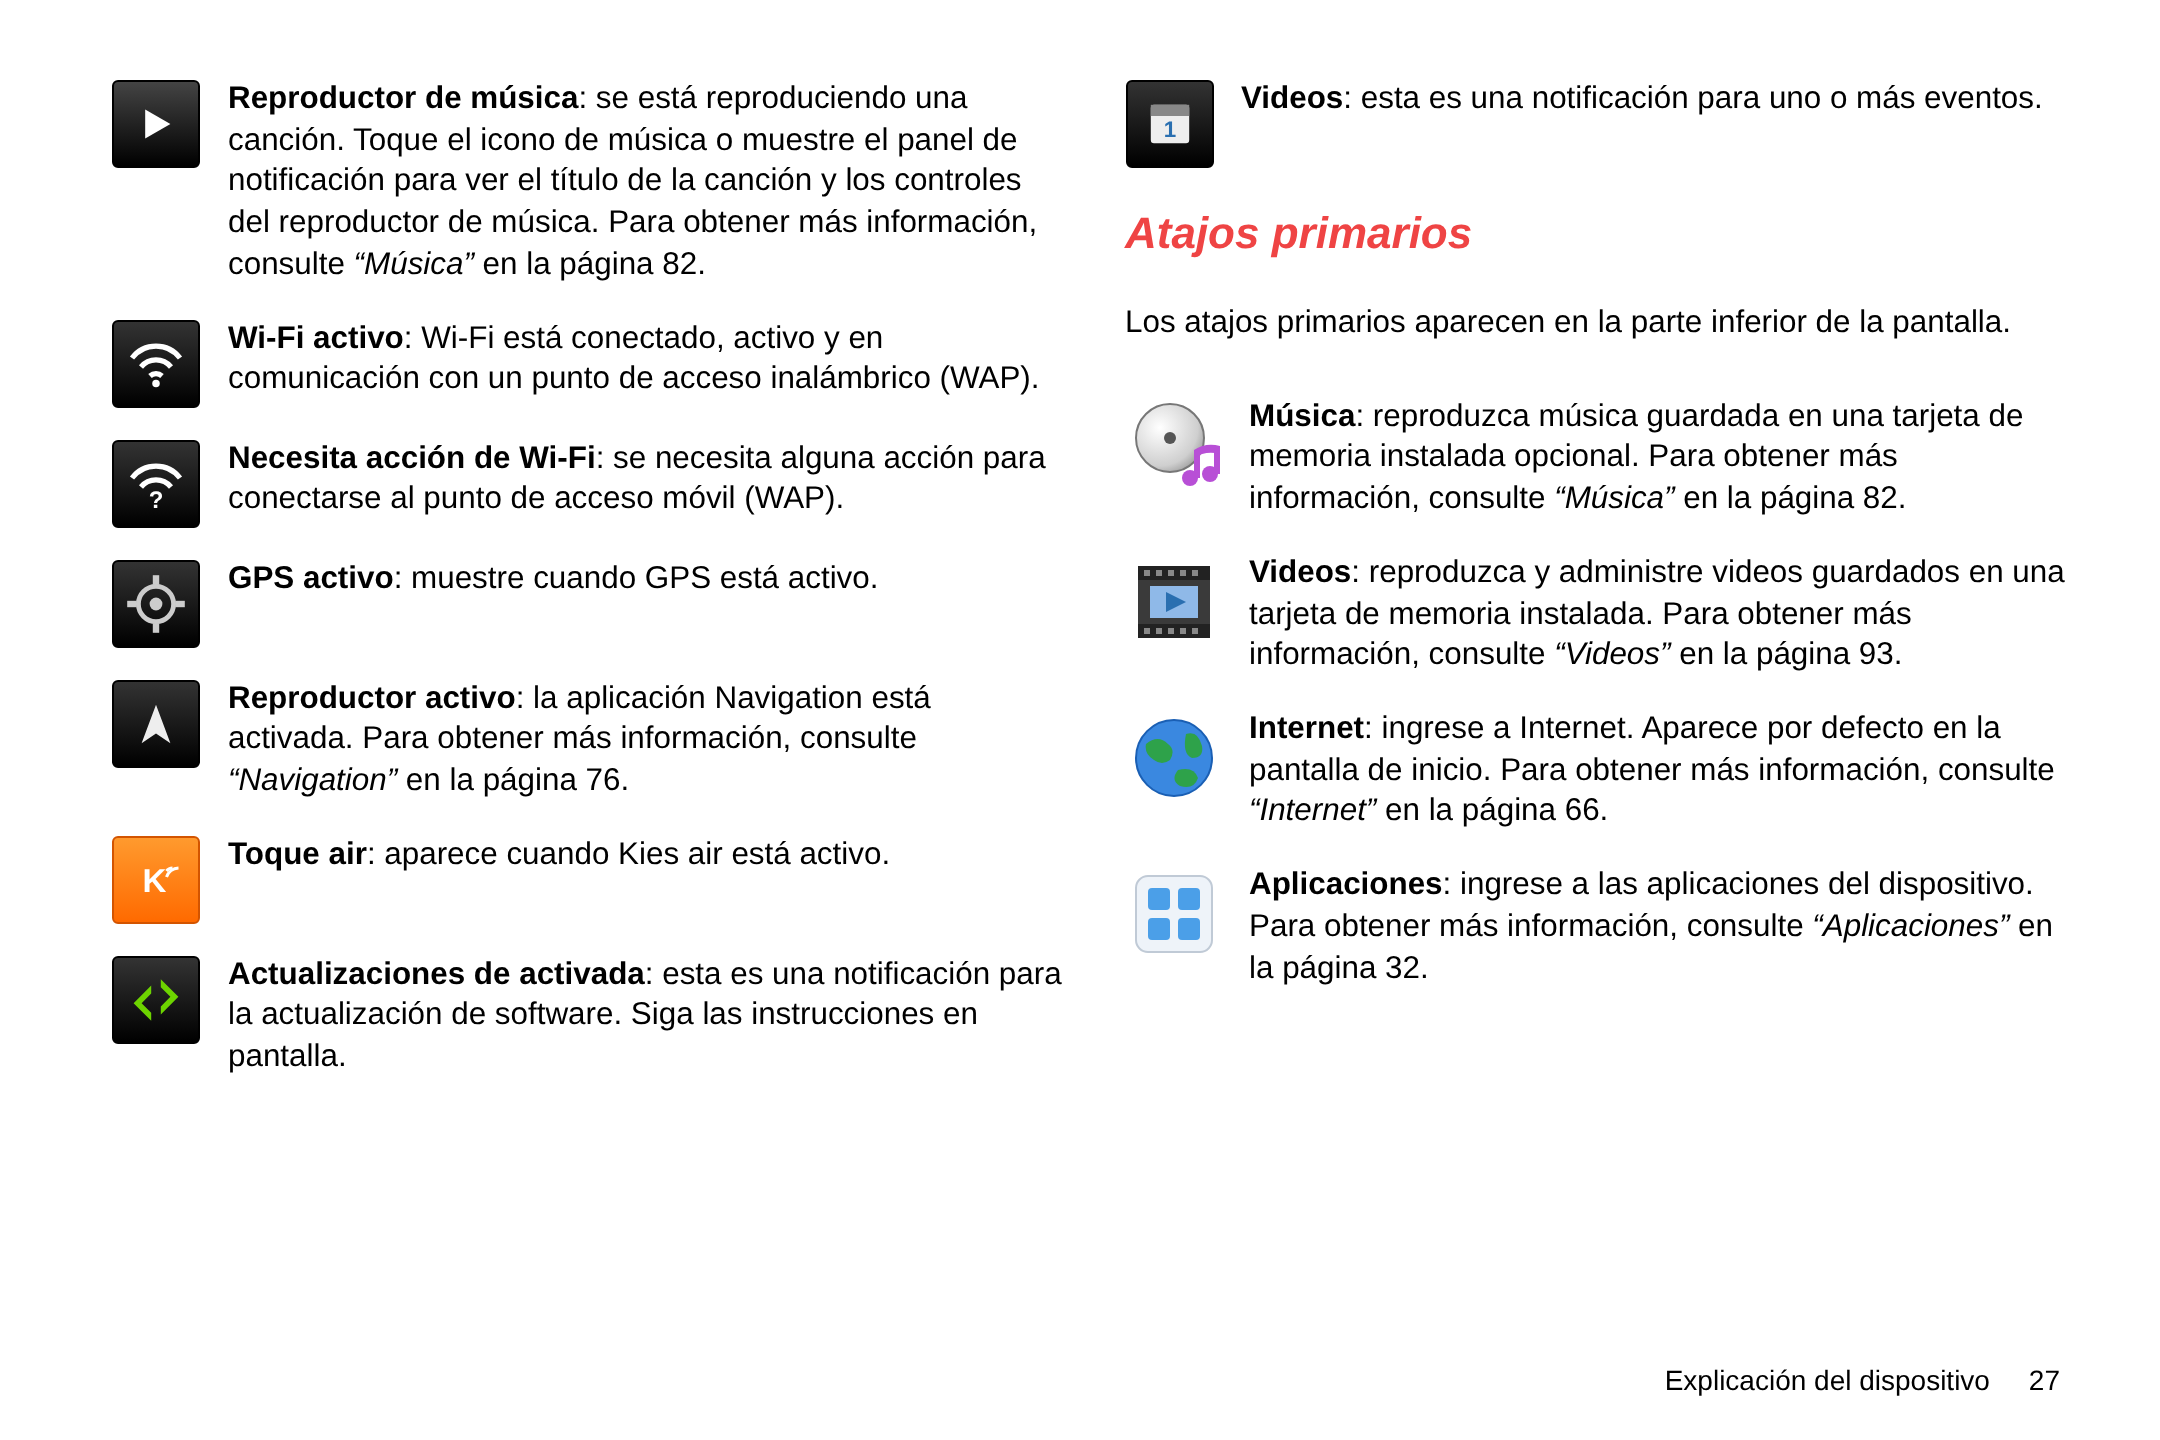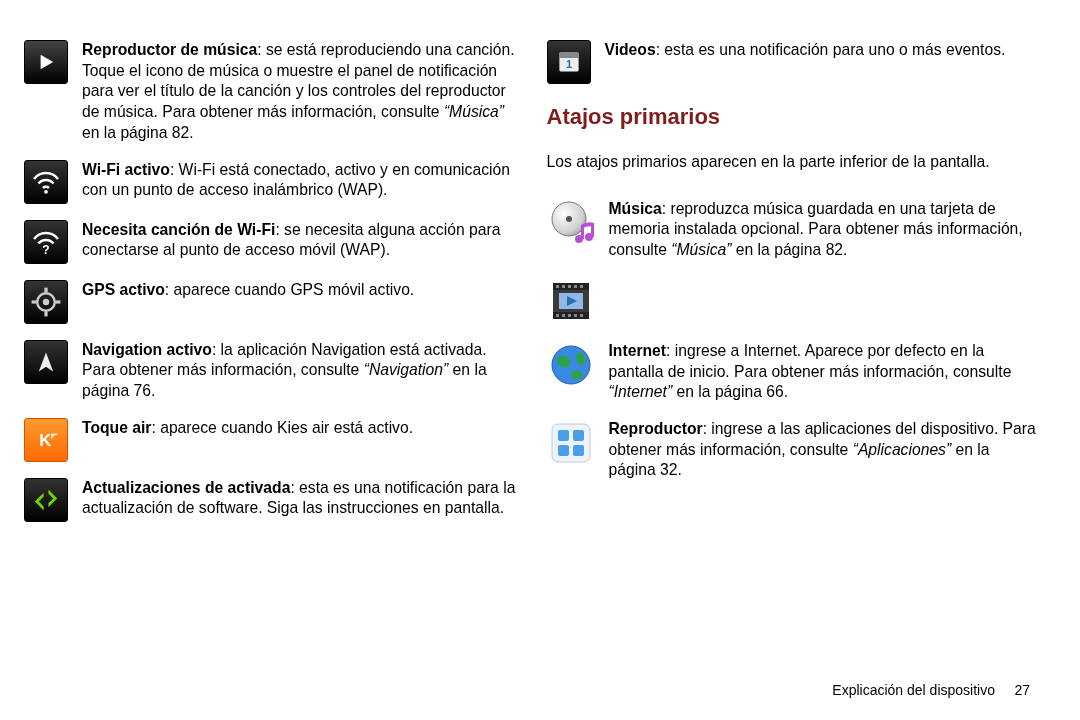--- a/index.html
+++ b/index.html
@@ -7,21 +7,21 @@
     padding: 0;
     width: 1080px;
     height: 720px;
     background: #fff;
     font-family: Arial, Helvetica, sans-serif;
     color: #000;
     box-sizing: border-box;
   }
   .page {
     display: flex;
-    padding: 40px 42px 30px 24px;
+    padding: 40px 42px 30px 56px;
     box-sizing: border-box;
     width: 1080px;
     height: 720px;
     gap: 31px;
     position: relative;
   }
   .col {
     flex: 1;
     display: flex;
     flex-direction: column;
@@ -50,25 +50,26 @@
     border-radius: 6px;
   }
   .desc {
     flex: 1;
     font-size: 15.7px;
     line-height: 1.32;
   }
   .bold { font-weight: bold; }
   .italic { font-style: italic; }
   .heading {
-    color: #7f1d1d;
+    color: #ef4444;
     font-size: 22px;
     font-weight: bold;
     margin-top: 4px;
     margin-bottom: 6px;
+    font-style: italic;
   }
   .sub {
     font-size: 15.7px;
     line-height: 1.32;
     margin-bottom: 10px;
   }
   .footer {
     position: absolute;
     bottom: 22px;
     right: 50px;
@@ -111,48 +112,48 @@
 
     <div class="item">
       <div class="icon-box" style="background:linear-gradient(#333,#000);border:1px solid #000;">
         <svg width="30" height="30" viewBox="0 0 40 40">
           <path d="M4 16 A20 20 0 0 1 36 16" stroke="#fff" stroke-width="3.5" fill="none"></path>
           <path d="M10 22 A13 13 0 0 1 30 22" stroke="#fff" stroke-width="3.5" fill="none"></path>
           <text x="20" y="36" text-anchor="middle" font-size="16" font-weight="bold" fill="#fff" font-family="Arial">?</text>
         </svg>
       </div>
       <div class="desc">
-        <span class="bold">Necesita canción de Wi-Fi</span><span>: se necesita alguna acción para conectarse al punto de acceso móvil (WAP).</span>
+        <span class="bold">Necesita acción de Wi-Fi</span><span>: se necesita alguna acción para conectarse al punto de acceso móvil (WAP).</span>
       </div>
     </div>
 
     <div class="item">
       <div class="icon-box" style="background:linear-gradient(#333,#000);border:1px solid #000;">
         <svg width="32" height="32" viewBox="0 0 40 40">
           <circle cx="20" cy="20" r="11" stroke="#ccc" stroke-width="3" fill="none"></circle>
           <circle cx="20" cy="20" r="4" fill="#ccc"></circle>
           <rect x="18" y="2" width="4" height="6" fill="#ccc"></rect>
           <rect x="18" y="32" width="4" height="6" fill="#ccc"></rect>
           <rect x="2" y="18" width="6" height="4" fill="#ccc"></rect>
           <rect x="32" y="18" width="6" height="4" fill="#ccc"></rect>
         </svg>
       </div>
       <div class="desc">
-        <span class="bold">GPS activo</span><span>: aparece cuando GPS móvil activo.</span>
+        <span class="bold">GPS activo</span><span>: muestre cuando GPS está activo.</span>
       </div>
     </div>
 
     <div class="item">
       <div class="icon-box" style="background:linear-gradient(#333,#000);border:1px solid #000;">
         <svg width="24" height="30" viewBox="0 0 40 40">
           <polygon points="20,4 32,36 20,28 8,36" fill="#eee"></polygon>
         </svg>
       </div>
       <div class="desc">
-        <span class="bold">Navigation activo</span><span>: la aplicación Navigation está activada. Para obtener más información, consulte </span><span class="italic">“Navigation”</span><span> en la página 76.</span>
+        <span class="bold">Reproductor activo</span><span>: la aplicación Navigation está activada. Para obtener más información, consulte </span><span class="italic">“Navigation”</span><span> en la página 76.</span>
       </div>
     </div>
 
     <div class="item">
       <div class="icon-box" style="background:linear-gradient(#ff9a2e,#ff6a00);border:1px solid #d35400;">
         <svg width="30" height="30" viewBox="0 0 40 40">
           <text x="11" y="28" font-family="Arial" font-weight="bold" font-size="22" fill="#fff">K</text>
           <path d="M27 14 A5 5 0 0 1 31 12" stroke="#fff" stroke-width="2" fill="none"></path>
           <path d="M27 18 A9 9 0 0 1 35 12" stroke="#fff" stroke-width="2" fill="none"></path>
         </svg>
@@ -233,20 +234,23 @@
             <rect x="33" y="8" width="3" height="3" fill="#888"></rect>
           <rect x="9" y="37" width="3" height="3" fill="#888"></rect>
             <rect x="15" y="37" width="3" height="3" fill="#888"></rect>
             <rect x="21" y="37" width="3" height="3" fill="#888"></rect>
             <rect x="27" y="37" width="3" height="3" fill="#888"></rect>
             <rect x="33" y="37" width="3" height="3" fill="#888"></rect>
           <rect x="12" y="16" width="24" height="16" fill="#8fb9e8"></rect>
           <polygon points="20,19 30,24 20,29" fill="#2a6fb0"></polygon>
         </svg>
       </div>
+      <div class="desc">
+        <span class="bold">Videos</span><span>: reproduzca y administre videos guardados en una tarjeta de memoria instalada. Para obtener más información, consulte </span><span class="italic">“Videos”</span><span> en la página 93.</span>
+      </div>
     </div>
 
     <div class="item">
       <div class="shortcut-icon">
         <svg width="48" height="48" viewBox="0 0 48 48">
           <circle cx="24" cy="24" r="19" fill="#3a88e0"></circle>
           <path d="M10 17 Q16 12 21 17 Q25 20 22 25 Q18 28 14 25 Q9 22 10 17 Z" fill="#2ea24a"></path>
           <path d="M30 12 Q36 10 38 18 Q39 24 33 24 Q28 22 30 12 Z" fill="#2ea24a"></path>
           <path d="M26 30 Q34 28 36 34 Q34 40 27 38 Q22 35 26 30 Z" fill="#2ea24a"></path>
           <circle cx="24" cy="24" r="19" fill="none" stroke="#1a5fb4" stroke-width="1"></circle>
@@ -261,21 +265,21 @@
       <div class="shortcut-icon">
         <svg width="48" height="48" viewBox="0 0 48 48">
           <rect x="5" y="5" width="38" height="38" rx="6" fill="#eef3f9" stroke="#c0cad6"></rect>
           <rect x="11" y="11" width="11" height="11" rx="2" fill="#4b9fe8"></rect>
           <rect x="26" y="11" width="11" height="11" rx="2" fill="#4b9fe8"></rect>
           <rect x="11" y="26" width="11" height="11" rx="2" fill="#4b9fe8"></rect>
           <rect x="26" y="26" width="11" height="11" rx="2" fill="#4b9fe8"></rect>
         </svg>
       </div>
       <div class="desc">
-        <span class="bold">Reproductor</span><span>: ingrese a las aplicaciones del dispositivo. Para obtener más información, consulte </span><span class="italic">“Aplicaciones”</span><span> en la página 32.</span>
+        <span class="bold">Aplicaciones</span><span>: ingrese a las aplicaciones del dispositivo. Para obtener más información, consulte </span><span class="italic">“Aplicaciones”</span><span> en la página 32.</span>
       </div>
     </div>
 
   </div>
 
   <div class="footer">
     <span>Explicación del dispositivo</span>&nbsp;&nbsp;&nbsp;&nbsp;&nbsp;<span>27</span>
   </div>
 
 </div>

